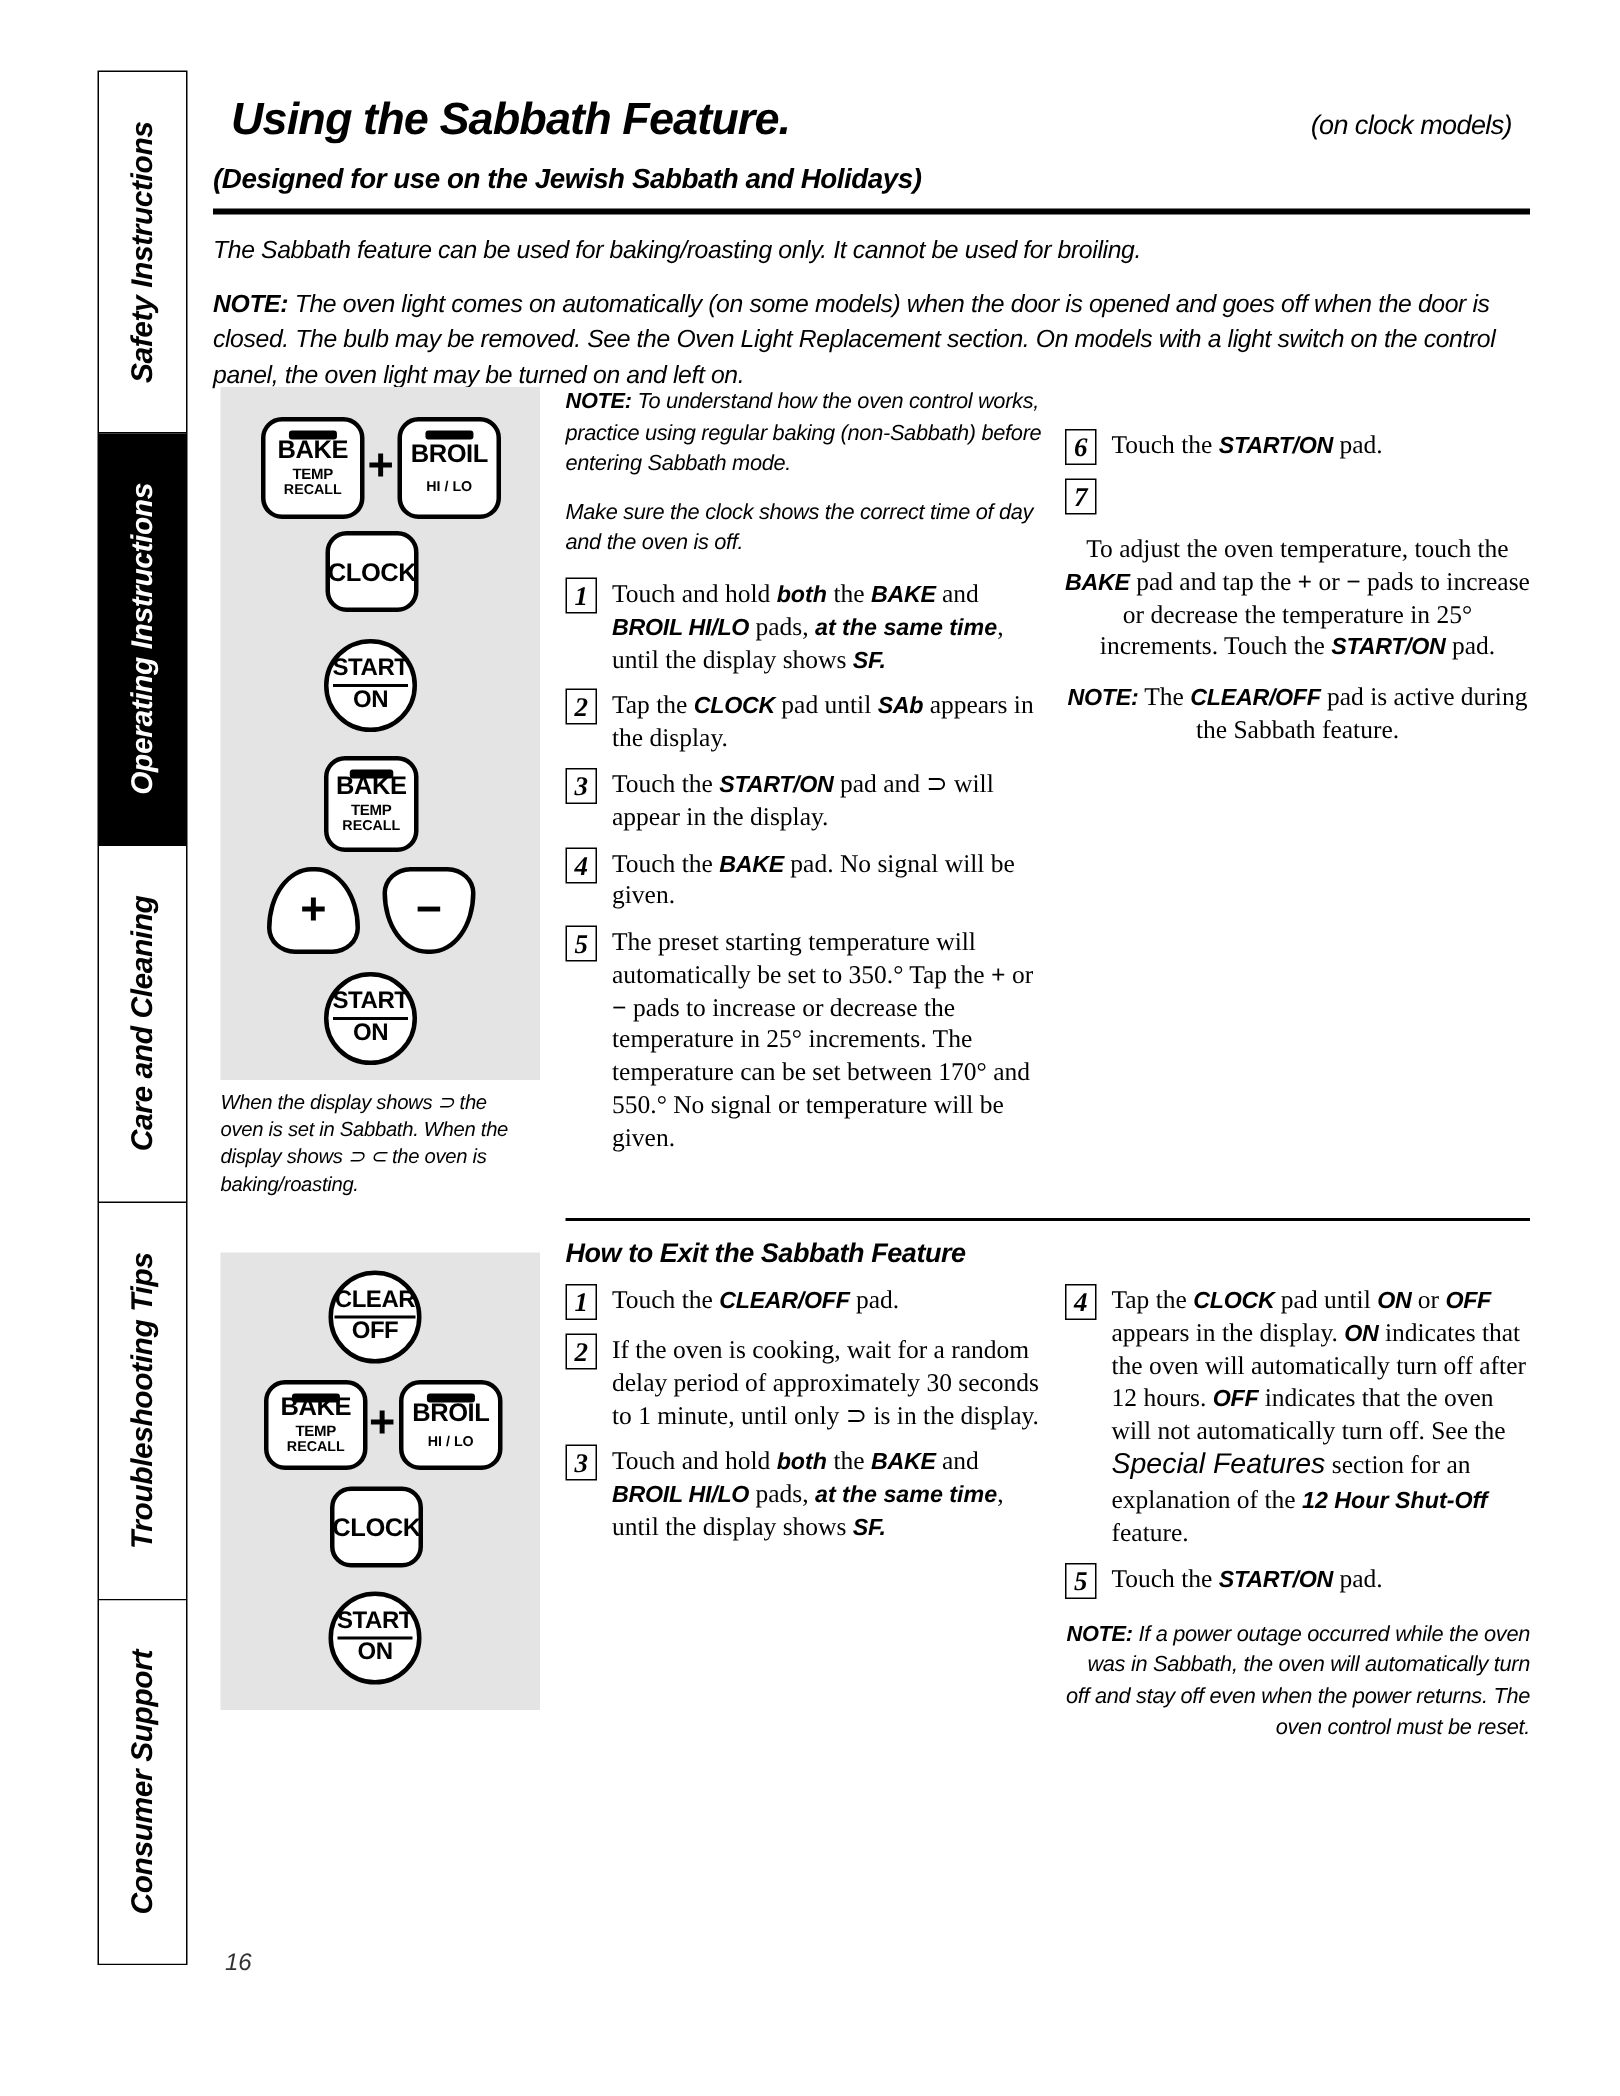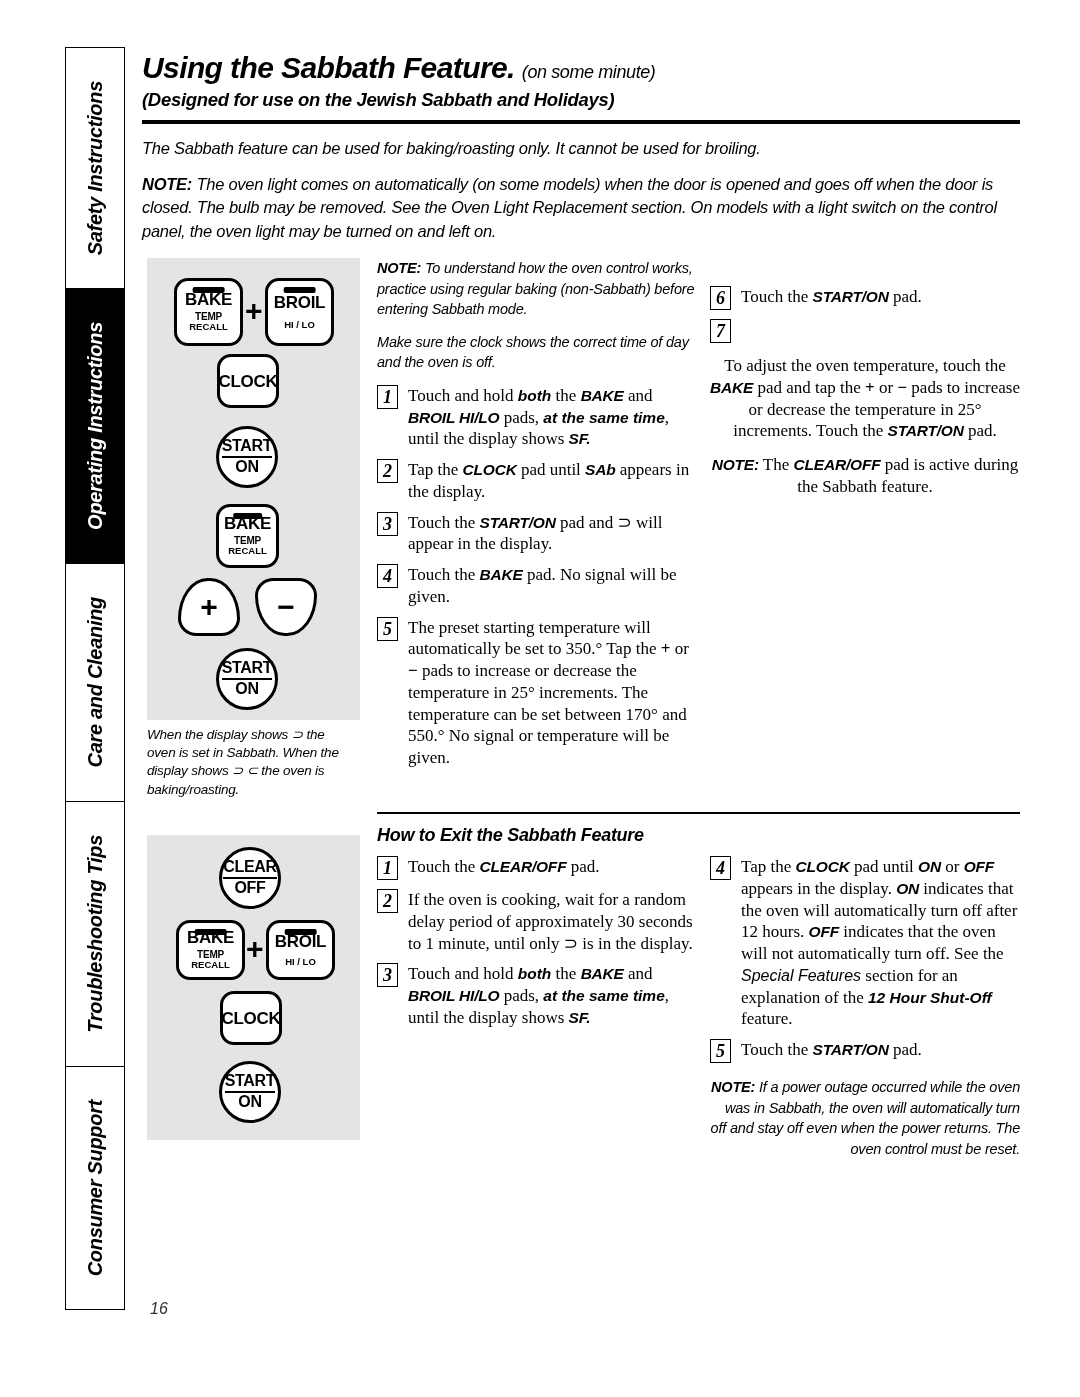--- a/index.html
+++ b/index.html
@@ -59,21 +59,22 @@
     position: absolute;
     left: 142px;
     top: 52px;
     width: 878px;
   }
 
   #title-line {
     display: flex;
     align-items: baseline;
     gap: 7px;
-    margin: 0;
+    margin: 12px;
+    justify-content: space-between;
   }
   #page-title {
     font-family: "Liberation Sans", sans-serif;
     font-weight: bold;
     font-style: italic;
     font-size: 30px;
     letter-spacing: -0.6px;
     margin: 0;
     line-height: 1.05;
   }
@@ -183,21 +184,21 @@
   .plain-p b.pad {
     font-family: "Liberation Sans", sans-serif;
     font-weight: bold;
     font-style: italic;
     font-size: 15.5px;
     letter-spacing: -0.2px;
   }
   .step-body i.em {
     font-family: "Liberation Sans", sans-serif;
     font-style: italic;
-    font-size: 16px;
+    font-size: 19px;
     text-align: center;
   }
   .step-body i.emb {
     font-family: "Liberation Sans", sans-serif;
     font-style: italic;
     font-weight: bold;
     font-size: 15.5px;
   }
 
   .caption {
@@ -329,21 +330,21 @@
   </div>
   <div class="tab">
     <span class="tab-label">Consumer Support</span>
   </div>
 </div>
 
 <div id="main">
 
   <div id="title-line">
     <h1 id="page-title">Using the Sabbath Feature.</h1>
-    <span id="title-sub">(on some minute)</span>
+    <span id="title-sub">(on clock models)</span>
   </div>
   <div id="subtitle">(Designed for use on the Jewish Sabbath and Holidays)</div>
   <div id="title-rule"></div>
 
   <p class="intro-p">The Sabbath feature can be used for baking/roasting only. It cannot be used for broiling.</p>
   <p class="intro-p">
     <b>NOTE:</b><span> The oven light comes on automatically (on some models) when the door is opened and goes off when the door is closed. The bulb may be removed. See the Oven Light Replacement section. On models with a light switch on the control panel, the oven light may be turned on and left on.</span>
   </p>
 </div>
 

